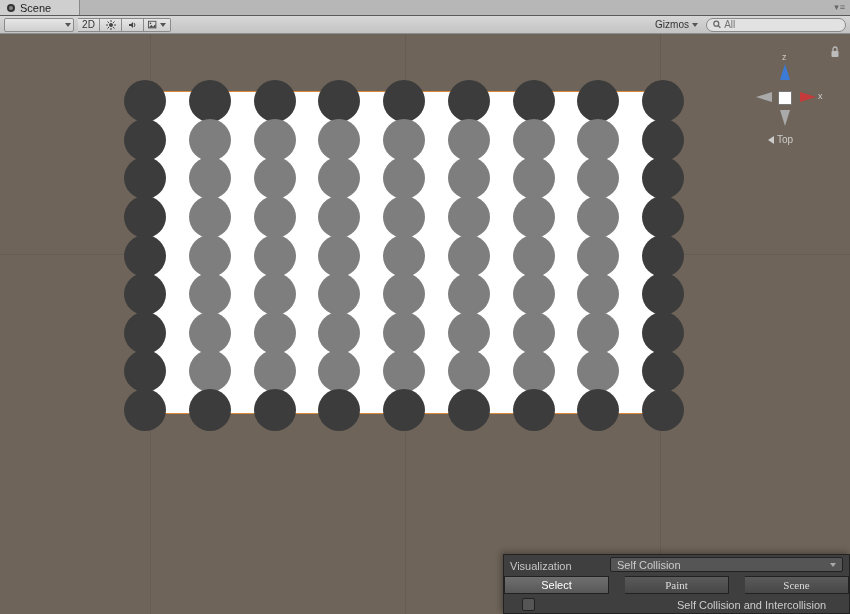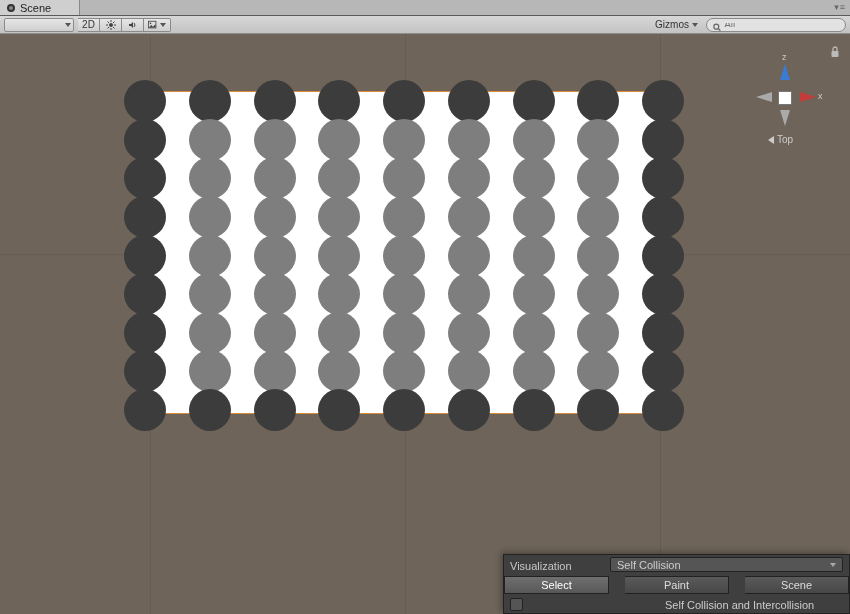--- a/index.html
+++ b/index.html
@@ -17,21 +17,21 @@
   .tb-dd { height: 14px; min-width: 70px; background: linear-gradient(#e6e6e6,#cfcfcf); border: 1px solid #8a8a8a; border-radius: 2px; display: flex; align-items: center; justify-content: flex-end; padding: 0 2px; margin-right: 4px; }
   .tb-dd .caret { border-left: 3px solid transparent; border-right: 3px solid transparent; border-top: 4px solid #555; margin-left: 2px; }
   .tb-btn { height: 14px; min-width: 22px; background: linear-gradient(#e6e6e6,#cfcfcf); border: 1px solid #8a8a8a; border-left: none; display: flex; align-items: center; justify-content: center; padding: 0 4px; }
   .tb-btn:first-of-type { border-left: 1px solid #8a8a8a; border-radius: 2px 0 0 2px; }
   .tb-btn:last-of-type { border-radius: 0 2px 2px 0; }
   .tb-btn svg { width: 10px; height: 10px; }
   .tb-spacer { flex: 1; }
   .tb-right { display: flex; align-items: center; gap: 4px; }
   .gizmo-dd { height: 14px; padding: 0 4px; display: flex; align-items: center; font-size: 10px; color: #333; }
   .gizmo-dd .caret { border-left: 3px solid transparent; border-right: 3px solid transparent; border-top: 4px solid #555; margin-left: 3px; }
-  .search { height: 14px; width: 140px; background: #e2e2e2; border: 1px solid #8a8a8a; border-radius: 7px; display: flex; padding: 4px 6px; position: relative; }
+  .search { height: 14px; width: 140px; background: #e2e2e2; border: 1px solid #8a8a8a; border-radius: 7px; display: flex; align-items: center; padding: 4px 6px; position: relative; }
   .search svg { width: 9px; height: 9px; margin-right: 3px; fill: none; stroke: #666; stroke-width: 1.5; }
   .search input { border: none; background: transparent; outline: none; font-size: 10px; width: 100%; color: #555; }
   .winopts { position: absolute; right: 4px; top: 2px; font-size: 9px; color: #666; letter-spacing: 1px; }
 
   
   .scene { position: absolute; top: 34px; left: 0; right: 0; bottom: 0; background: #6e6459; overflow: hidden; }
 
   .gridh { position: absolute; left: 0; right: 0; height: 1px; background: rgba(0,0,0,0.08); }
   .gridv { position: absolute; top: 0; bottom: 0; width: 1px; background: rgba(0,0,0,0.08); }
 
@@ -60,22 +60,22 @@
   
   .panel { position: absolute; right: 0; bottom: 0; width: 347px; background: #3f3f3f; color: #ccc; font-size: 11px; border: 1px solid #222; box-shadow: -2px -2px 6px rgba(0,0,0,0.3); }
   .panel .title { text-align: center; padding: 4px 0; color: #d6d6d6; font-size: 11px; border-bottom: 1px solid #2a2a2a; background:#3c3c3c; }
   .panel .row { display: flex; align-items: flex-end; padding: 2px 6px; }
   .panel .row .label { width: 100px; color: #c7c7c7; }
   .panel .dd { flex:1; background: #555; border:1px solid #222; height:15px; border-radius:2px; display:flex; align-items:center; padding:0 6px; justify-content:space-between; }
   .panel .dd .caret { border-left:3px solid transparent; border-right:3px solid transparent; border-top:4px solid #aaa; }
   .panel .seg { display:flex; padding: 2px 0; gap:16px;align-items:center; }
   .panel .seg .sbtn { flex:1; text-align:center; padding:2px 0; background: linear-gradient(#5a5a5a,#474747); border:1px solid #222; font-size:11px; color:#ddd; }
   .panel .seg .sbtn.active { background: linear-gradient(#6f6f6f,#585858); color:#fff; }
-  .panel .seg .sbtn + .sbtn { border-left: none; }
-  .panel .chkrow { display:flex; align-items:center; padding: 2px 6px; gap:8px; }
+  .panel .seg .sbtn + .sbtn { border-left: none; font-family: Liberation Serif, serif; }
+  .panel .chkrow { display:flex; align-items:center; padding: 2px 18px; gap:8px; }
   .panel .chk { width:13px; height:13px; background:#555; border:1px solid #222; border-radius:2px; }
   .panel .chkrow .spacer { width: 126px; }
 </style>
 </head>
 <body>
 
 <div class="tabbar">
   <div class="tab">
     <span class="tab-icon">
       <svg viewBox="0 0 10 10">

